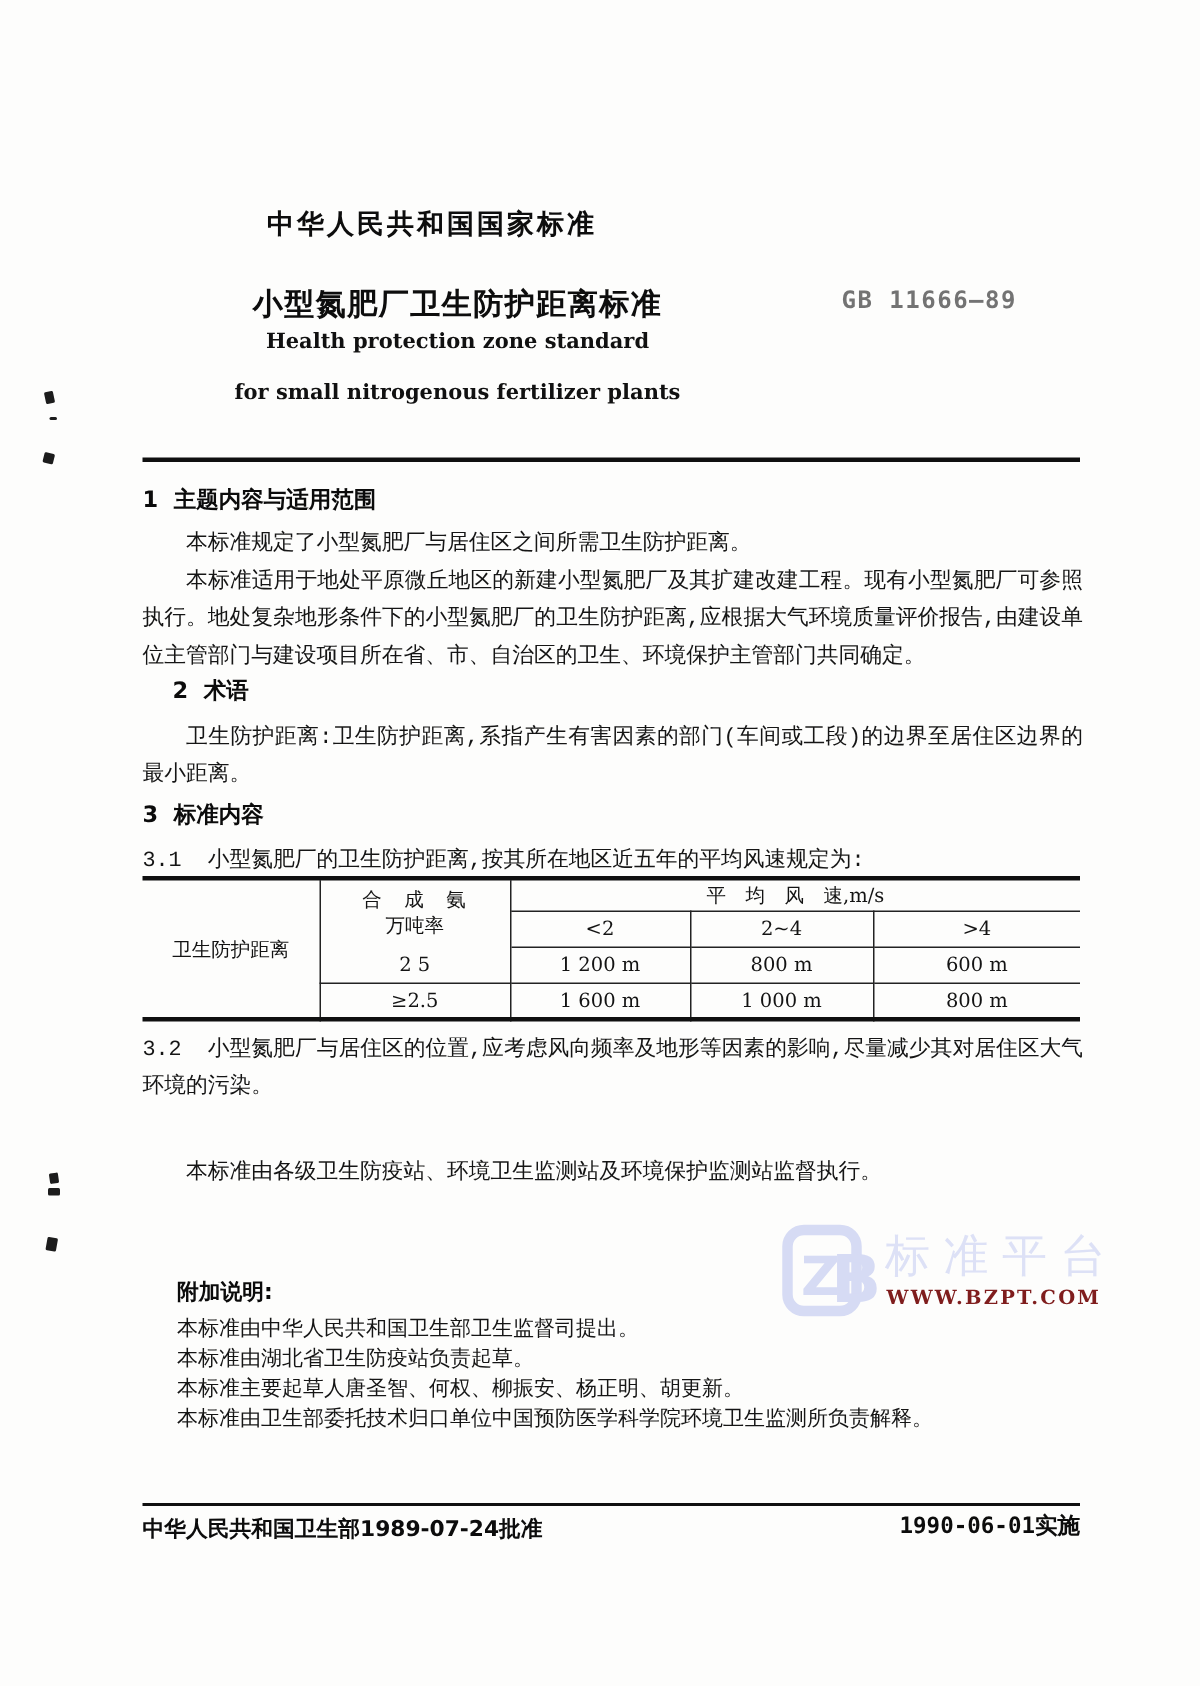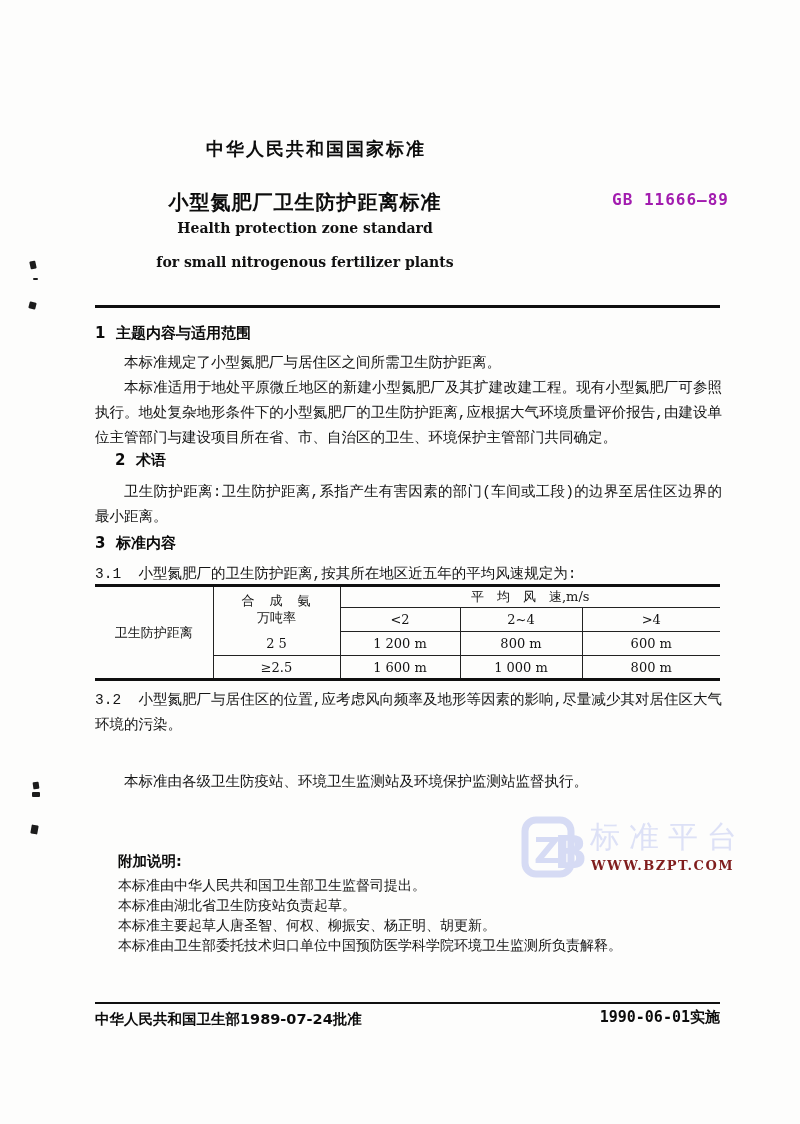--- a/index.html
+++ b/index.html
@@ -10,38 +10,38 @@
     margin:0 auto;
     background:#fdfdfc;
     overflow:hidden;
     color:#141414;
     font-family:"DejaVu Serif","Liberation Serif",serif;
   }
   .abs { position:absolute; }
 
   
   .org-title {
-    left:106px; top:137px; width:420px;
+    left:78px; top:137px; width:420px;
     text-align:center;
     font-family:"DejaVu Sans","Liberation Sans",sans-serif;
     font-weight:bold; font-size:18px; letter-spacing:2px;
     color:#0d0d0d;
   }
   .doc-title {
     left:95px; top:189px; width:420px;
     text-align:center;
     font-family:"DejaVu Sans","Liberation Sans",sans-serif;
     font-weight:bold; font-size:20px; letter-spacing:1px;
     color:#0d0d0d;
   }
   .gb-number {
-    left:612px; top:190px; width:145px;
+    left:561px; top:190px; width:145px;
     font-family:"DejaVu Sans Mono","Liberation Mono",monospace;
     font-weight:bold; font-size:16px; letter-spacing:1px;
-    color:#a21caf; white-space:nowrap;
+    color:#737373; white-space:nowrap;
   }
   .en-line { left:95px; width:420px; text-align:center;
     font-weight:bold; font-size:14px; color:#111; }
   .en1 { top:220px; }
   .en2 { top:254px; }
 
   .rule-top { left:95px; top:305px; width:625px; height:3px; background:#101010; }
   .rule-bottom { left:95px; top:1002px; width:625px; height:2px; background:#101010; }
 
   

